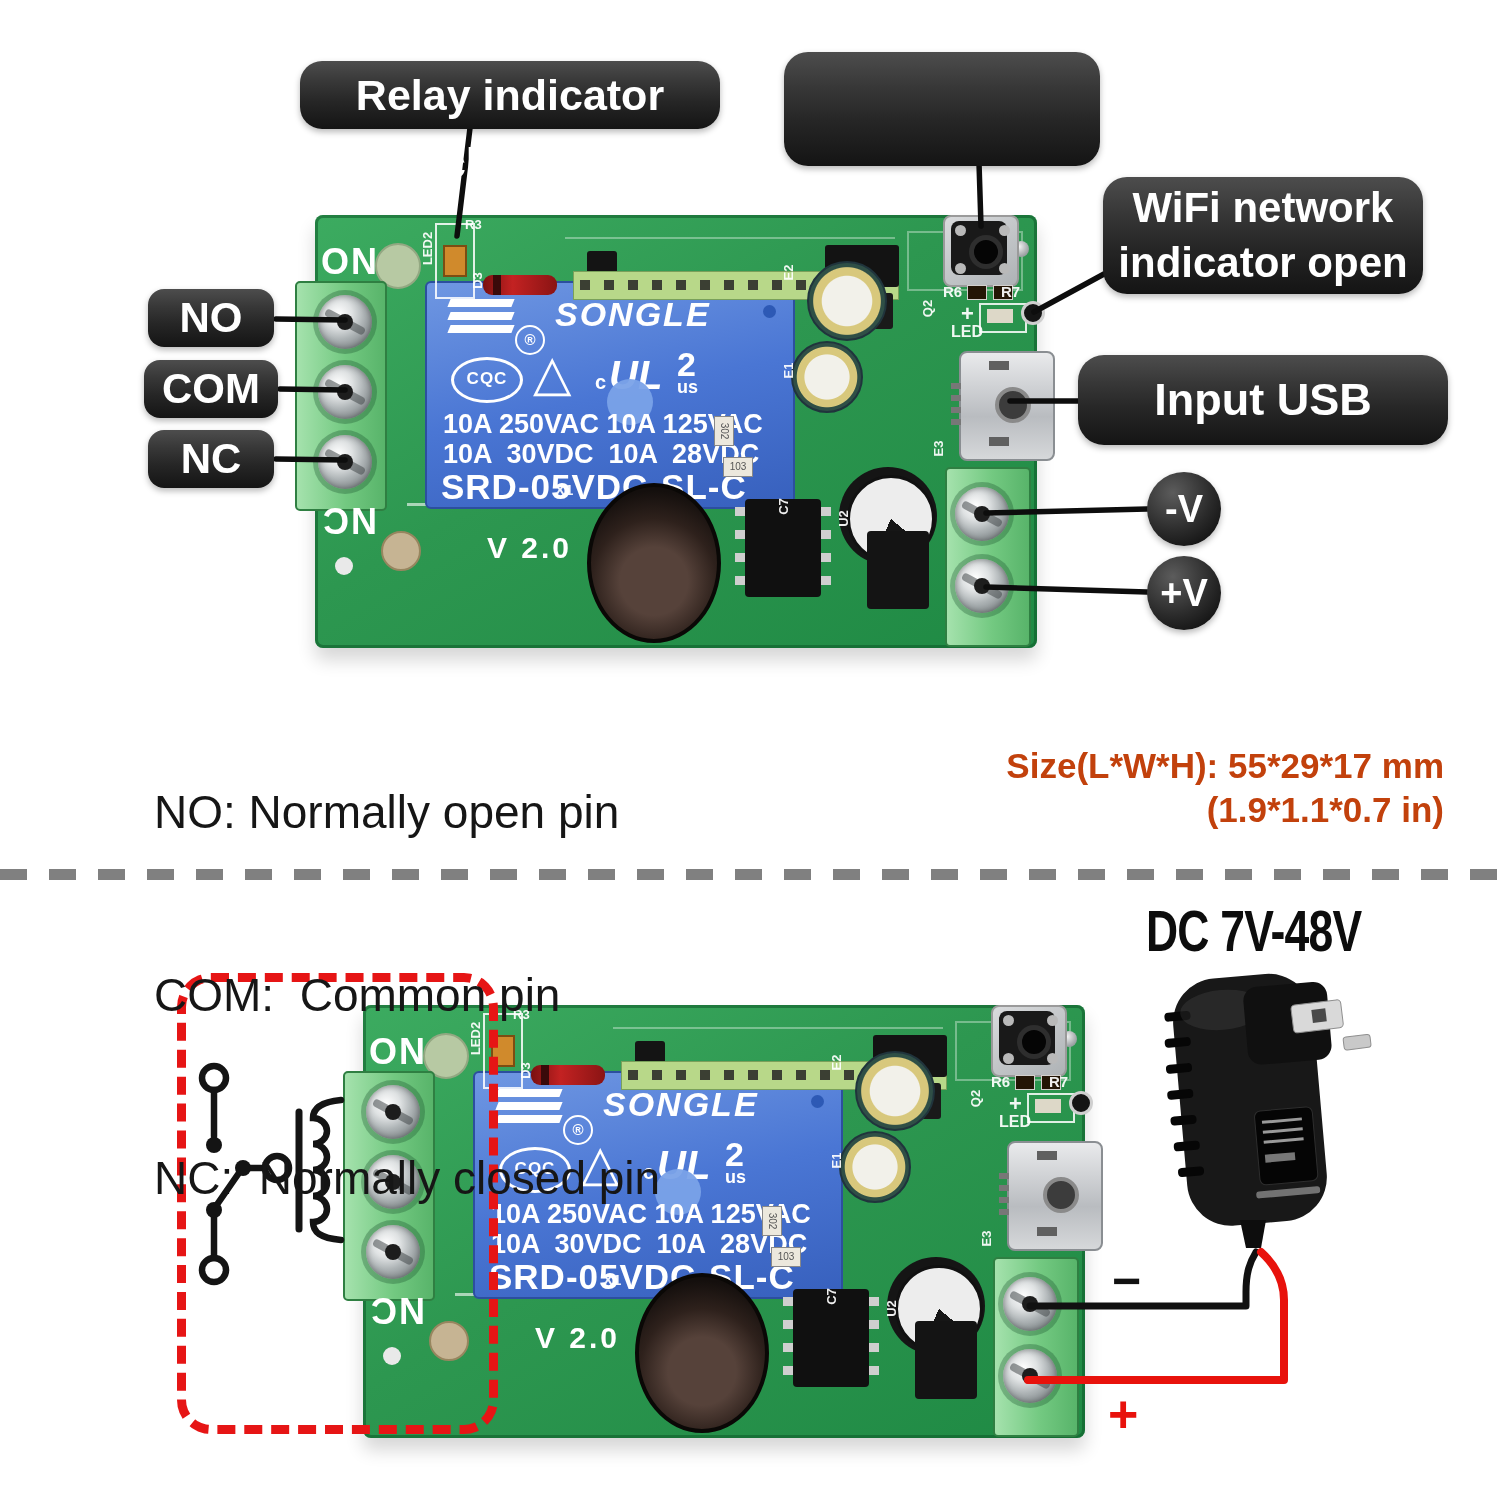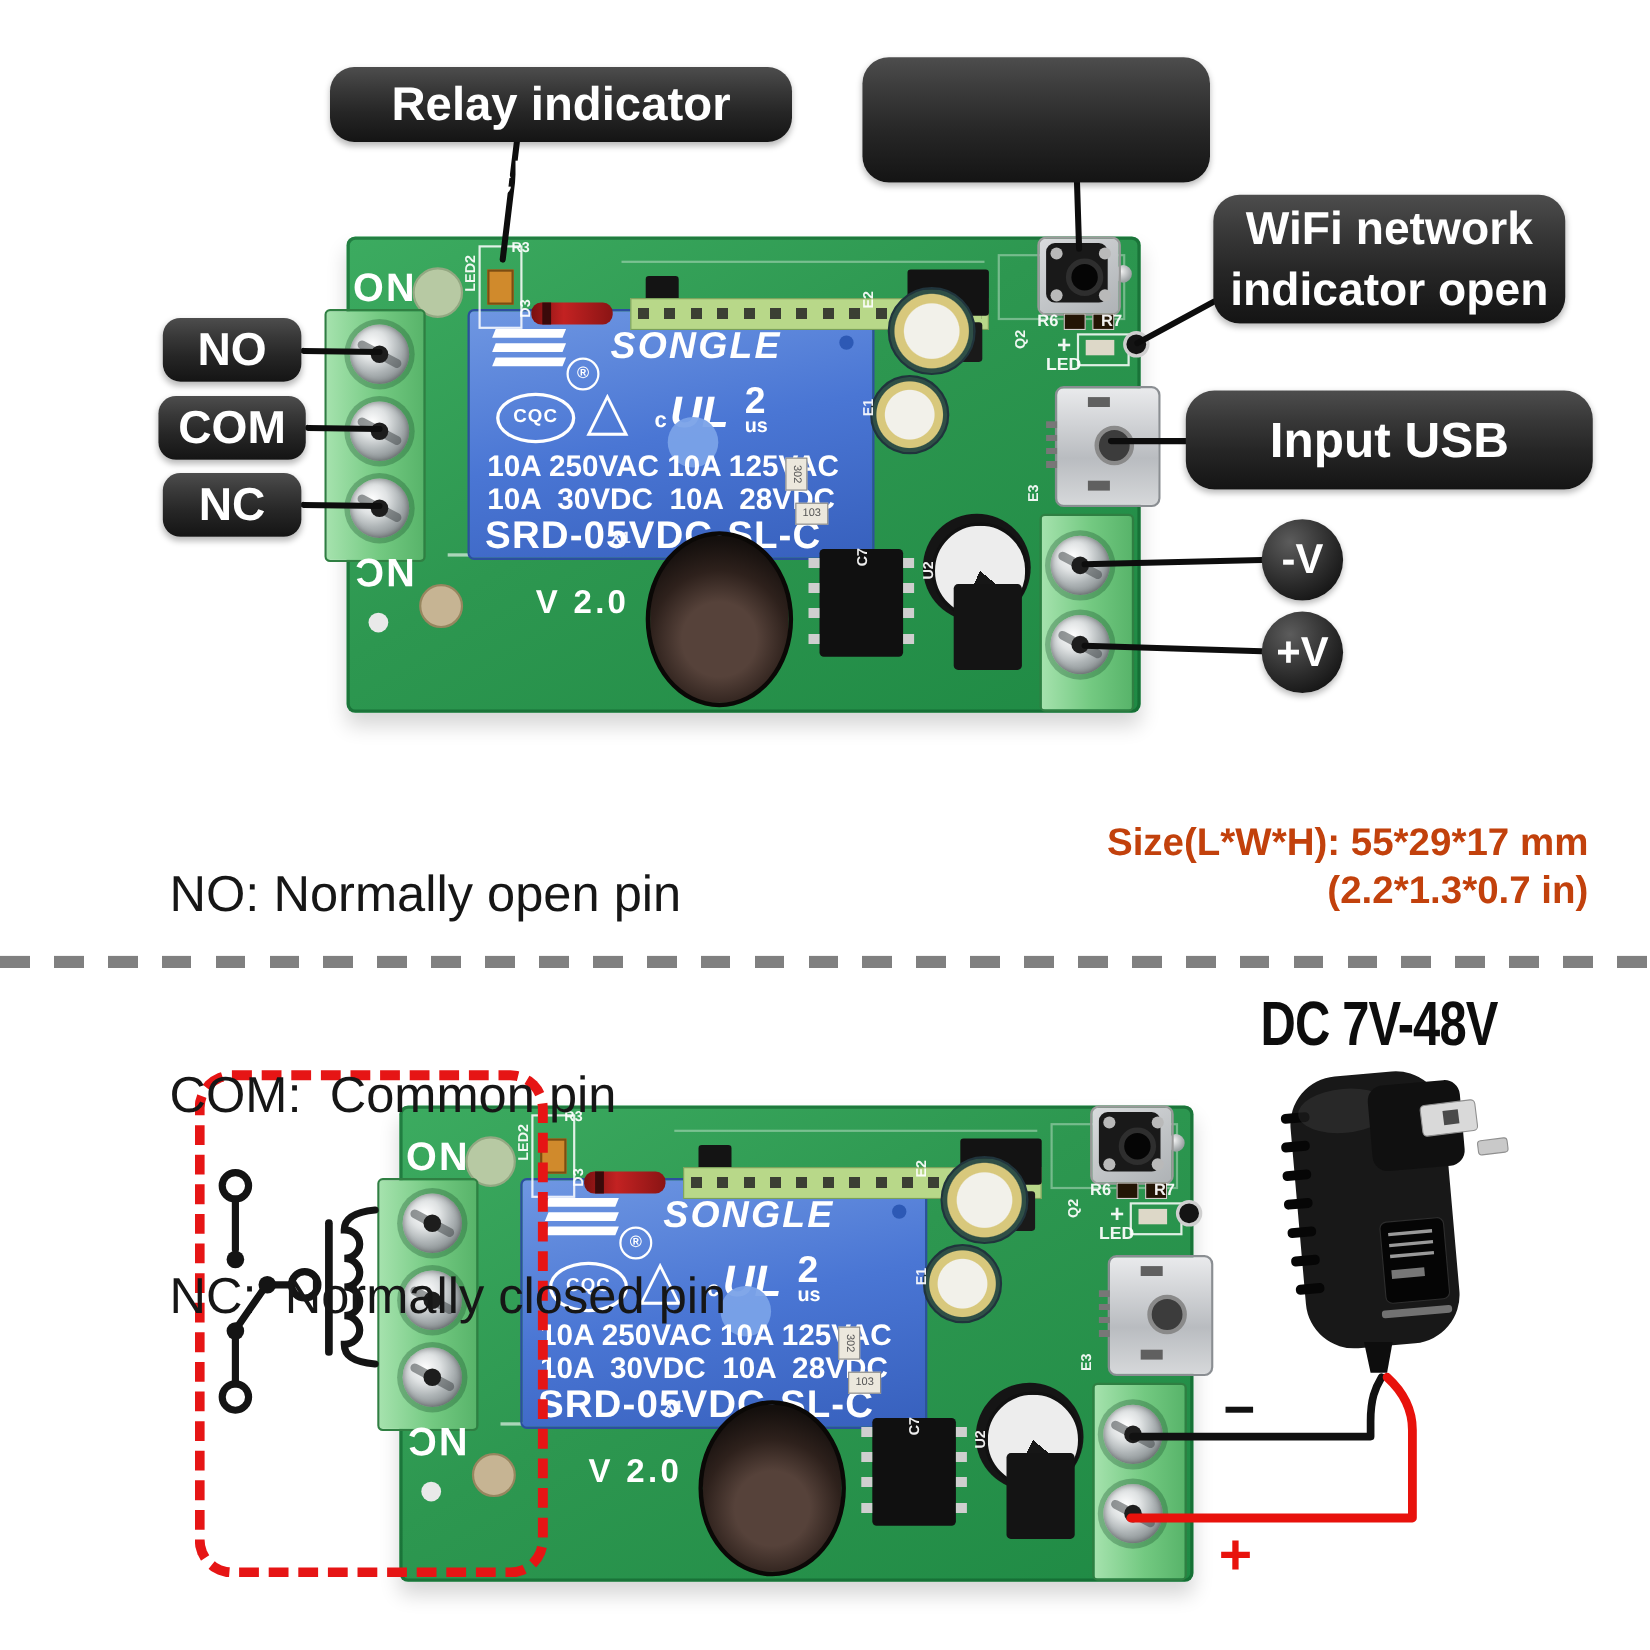--- a/index.html
+++ b/index.html
@@ -425,21 +425,21 @@
   <div class="callout co-circle co-posv">+V</div>
 
   <div class="abs legend">
     <div>NO: Normally open pin</div>
     <div>COM:  Common pin</div>
     <div>NC:  Normally closed pin</div>
   </div>
 
   <div class="abs size-note">
     <div>Size(L*W*H): 55*29*17 mm</div>
-    <div>(2.2*1.3*0.7 in)</div>
+    <div>(1.9*1.1*0.7 in)</div>
   </div>
 
   <div class="abs divider"></div>
 
   <div class="abs dc-title">DC 7V-48V</div>
   <div class="abs neg-sym">−</div>
   <div class="abs pos-sym">+</div>
 
 </div>
 

